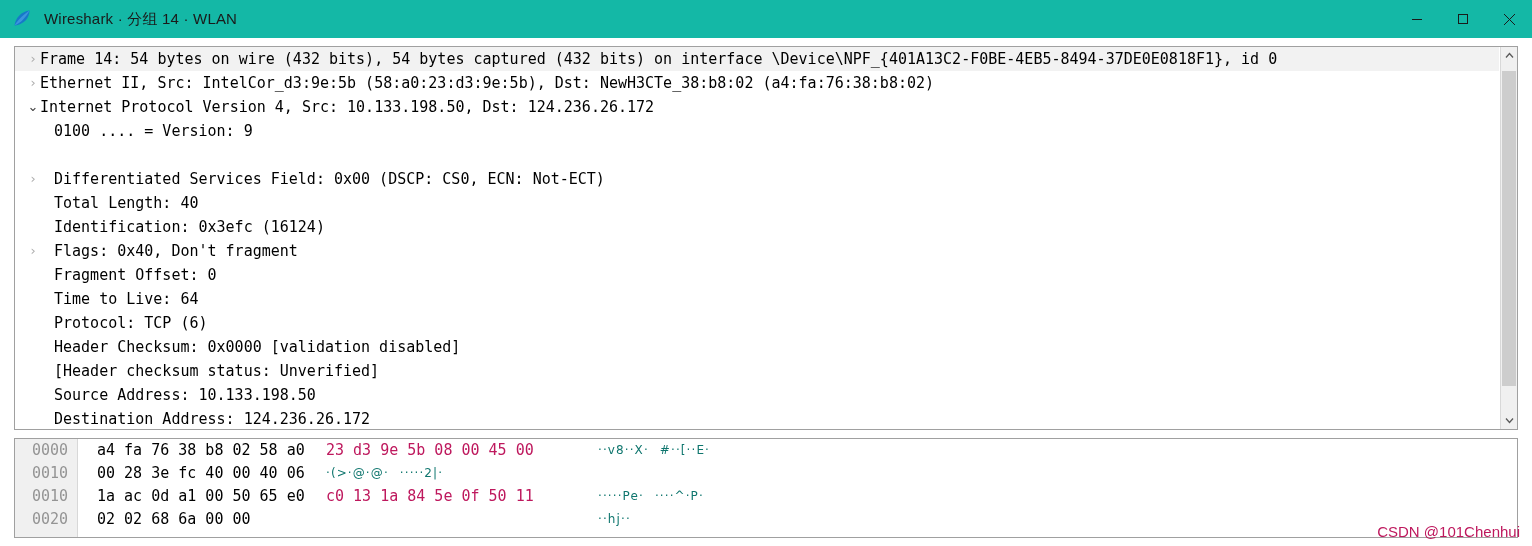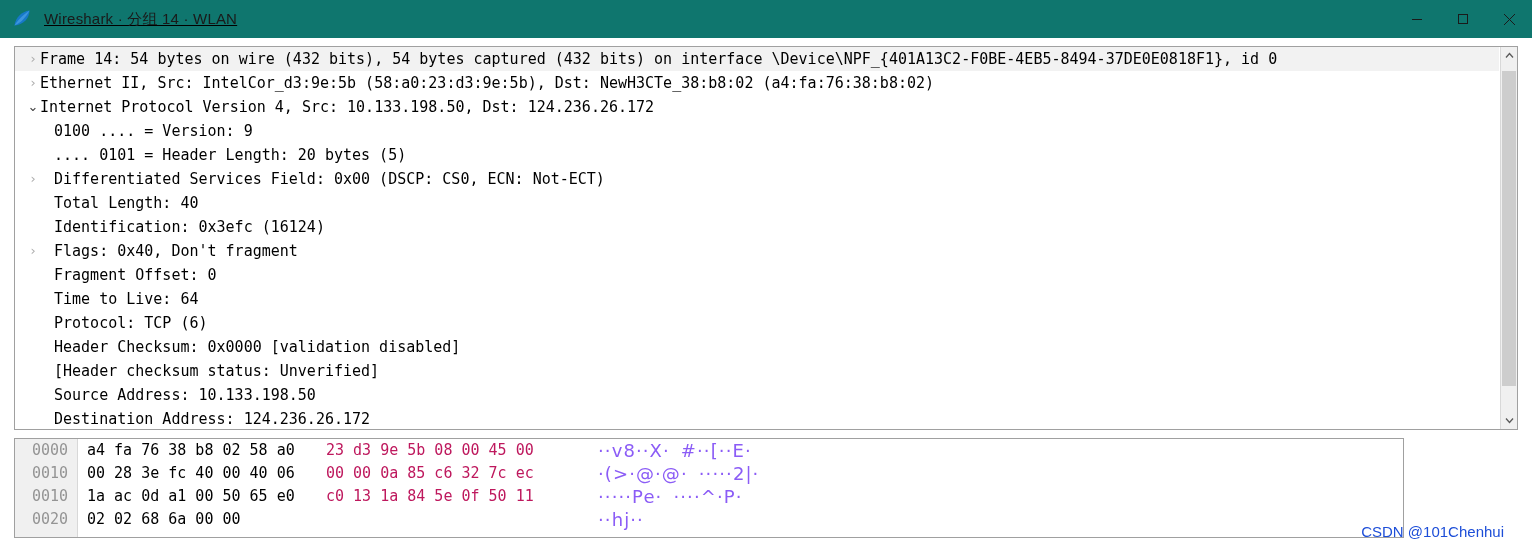--- a/index.html
+++ b/index.html
@@ -13,23 +13,22 @@
     overflow: hidden;
     font-family: "Liberation Sans", sans-serif;
     position: relative;
   }
 
   
   .titlebar {
     height: 38px;
     display: flex;
     align-items: center;
-    background: #0f766e;
+    background: #14b8a6;
     position: relative;
-    text-decoration: underline;
   }
   .logo {
     width: 22px;
     height: 22px;
     margin-left: 12px;
     margin-right: 10px;
     flex: 0 0 auto;
   }
   .title-text {
     font-size: 15px;
@@ -134,21 +133,21 @@
     right: 1px;
     height: 315px;
     background: #cdcdcd;
   }
 
   
   .hex-pane {
     position: absolute;
     left: 14px;
     top: 438px;
-    width: 1390px;
+    width: 1504px;
     height: 100px;
     border: 1px solid #a0a0a0;
     background: #ffffff;
     box-sizing: border-box;
     overflow: hidden;
   }
   .hex-offsets {
     position: absolute;
     left: 0;
     top: 0;
@@ -180,45 +179,45 @@
     text-align: left;
     padding-left: 17px;
     box-sizing: border-box;
     position: relative;
     z-index: 2;
   }
   .hex-b1 {
     width: 248px;
     flex: 0 0 auto;
     color: #000000;
-    padding-left: 9px;
+    padding-left: 19px;
     box-sizing: border-box;
   }
   .hex-b2 {
     width: 272px;
     flex: 0 0 auto;
     color: #be185d;
     box-sizing: border-box;
   }
   .hex-ascii {
     flex: 0 0 auto;
-    color: #8b5cf6;
+    color: #0f766e;
     font-family: "DejaVu Sans", sans-serif;
-    font-size: 18px;
+    font-size: 12px;
     letter-spacing: 1.1px;
   }
   .ascii-gap { display: inline-block; width: 11px; }
 
   
   .watermark {
     position: absolute;
-    right: 28px;
+    right: 12px;
     bottom: 6px;
     font-size: 15px;
-    color: #1d4ed8;
+    color: #be185d;
     font-family: "Liberation Sans", sans-serif;
     white-space: nowrap;
   }
 </style>
 </head>
 <body>
 
 <div class="titlebar">
   <svg class="logo" viewBox="0 0 22 22">
     <path d="M2.5 17.5 C3.5 9.5 9.5 3.5 17.5 2.5 C17.5 10 12 16.5 2.5 17.5 Z" fill="#1679c8"></path>
@@ -259,21 +258,20 @@
       <div class="row lvl0">
         <span class="twisty expanded">⌄</span>
         <span class="row-label">Internet Protocol Version 4, Src: 10.133.198.50, Dst: 124.236.26.172</span>
       </div>
       <div class="row lvl1">
         <span class="twisty blank">&nbsp;</span>
         <span class="row-label">0100 .... = Version: 9</span>
       </div>
       <div class="row lvl1">
         <span class="twisty blank">&nbsp;</span>
-        <span class="row-label">.... 0101 = Header Length: 20 bytes (5)</span>
       </div>
       <div class="row lvl1">
         <span class="twisty collapsed">›</span>
         <span class="row-label">Differentiated Services Field: 0x00 (DSCP: CS0, ECN: Not-ECT)</span>
       </div>
       <div class="row lvl1">
         <span class="twisty blank">&nbsp;</span>
         <span class="row-label">Total Length: 40</span>
       </div>
       <div class="row lvl1">
@@ -326,19 +324,19 @@
         <polyline points="1,1.5 4.5,5.5 8,1.5" fill="none" stroke="#5a5a5a" stroke-width="1.3"></polyline>
       </svg>
     </div>
   </div>
 </div>
 
 <div class="hex-pane">
   <div class="hex-offsets"></div>
   <div class="hex-rows" id="hex-rows">
       <div class="hex-row"><span class="hex-off">0000</span><span class="hex-b1">a4 fa 76 38 b8 02 58 a0</span><span class="hex-b2">23 d3 9e 5b 08 00 45 00</span><span class="hex-ascii"><span>··v8··X·</span><span class="ascii-gap"></span><span>#··[··E·</span></span></div>
-      <div class="hex-row"><span class="hex-off">0010</span><span class="hex-b1">00 28 3e fc 40 00 40 06</span><span class="hex-b2">00 00 0a 85 c6 32 7c ec</span><span class="hex-ascii"><span>·(&gt;·@·@·</span><span class="ascii-gap"></span><span>·····2|·</span></span></div>
+      <div class="hex-row"><span class="hex-off">0010</span><span class="hex-b1">00 28 3e fc 40 00 40 06</span><span class="hex-ascii"><span>·(&gt;·@·@·</span><span class="ascii-gap"></span><span>·····2|·</span></span></div>
       <div class="hex-row"><span class="hex-off">0010</span><span class="hex-b1">1a ac 0d a1 00 50 65 e0</span><span class="hex-b2">c0 13 1a 84 5e 0f 50 11</span><span class="hex-ascii"><span>·····Pe·</span><span class="ascii-gap"></span><span>····^·P·</span></span></div>
       <div class="hex-row"><span class="hex-off">0020</span><span class="hex-b1">02 02 68 6a 00 00</span><span class="hex-b2"></span><span class="hex-ascii"><span>··hj··</span><span class="ascii-gap"></span><span></span></span></div>
     </div>
 </div>
 
 <div class="watermark">CSDN @101Chenhui</div>
 
 </body></html>

